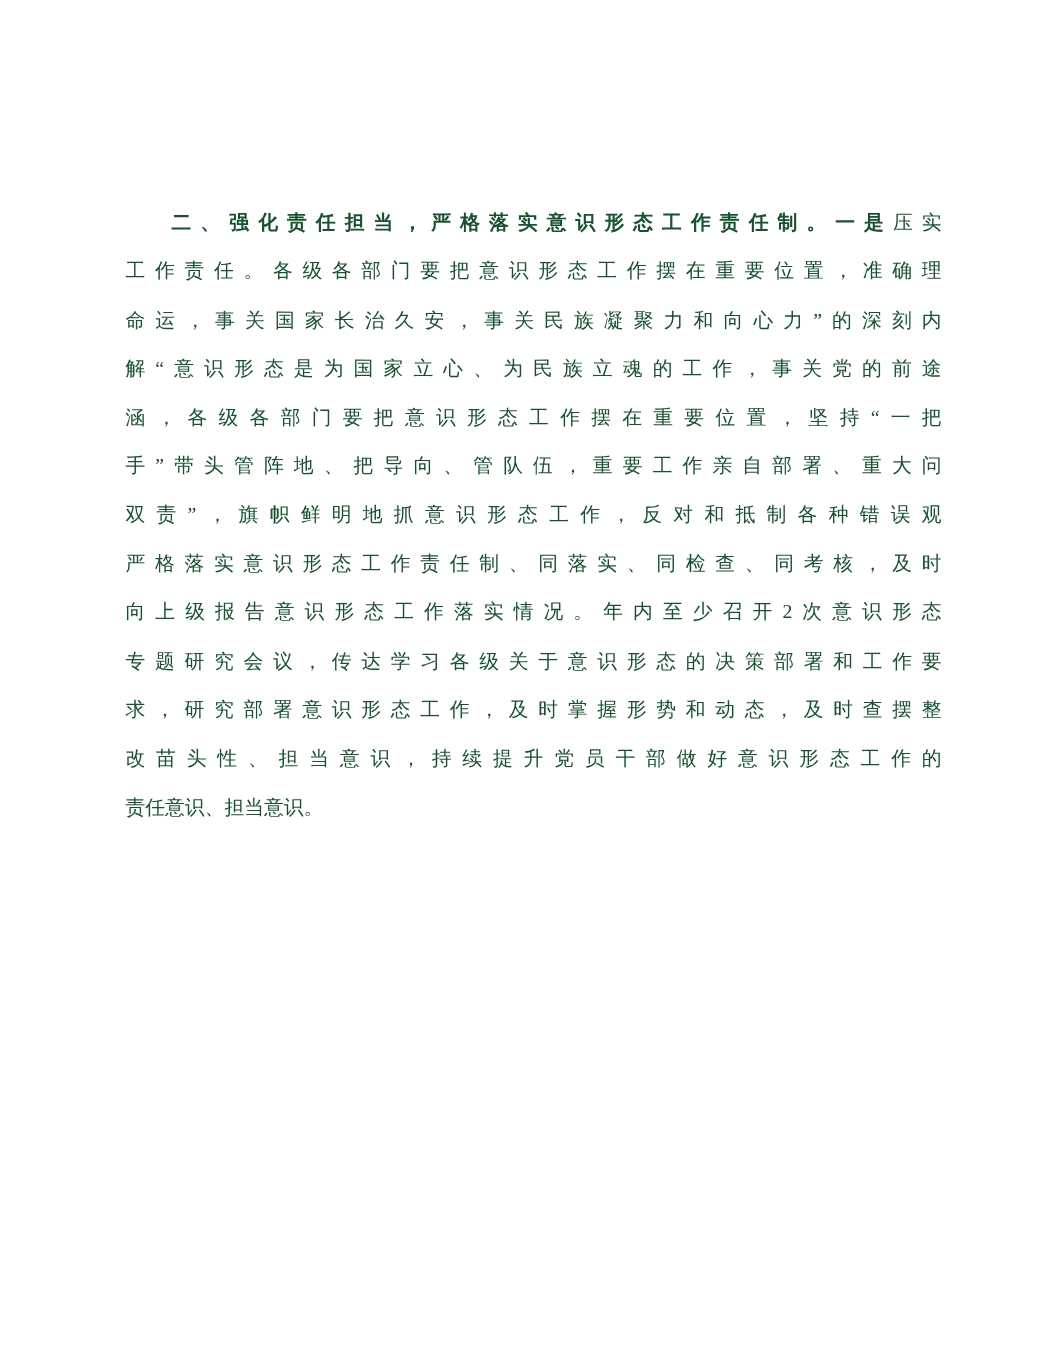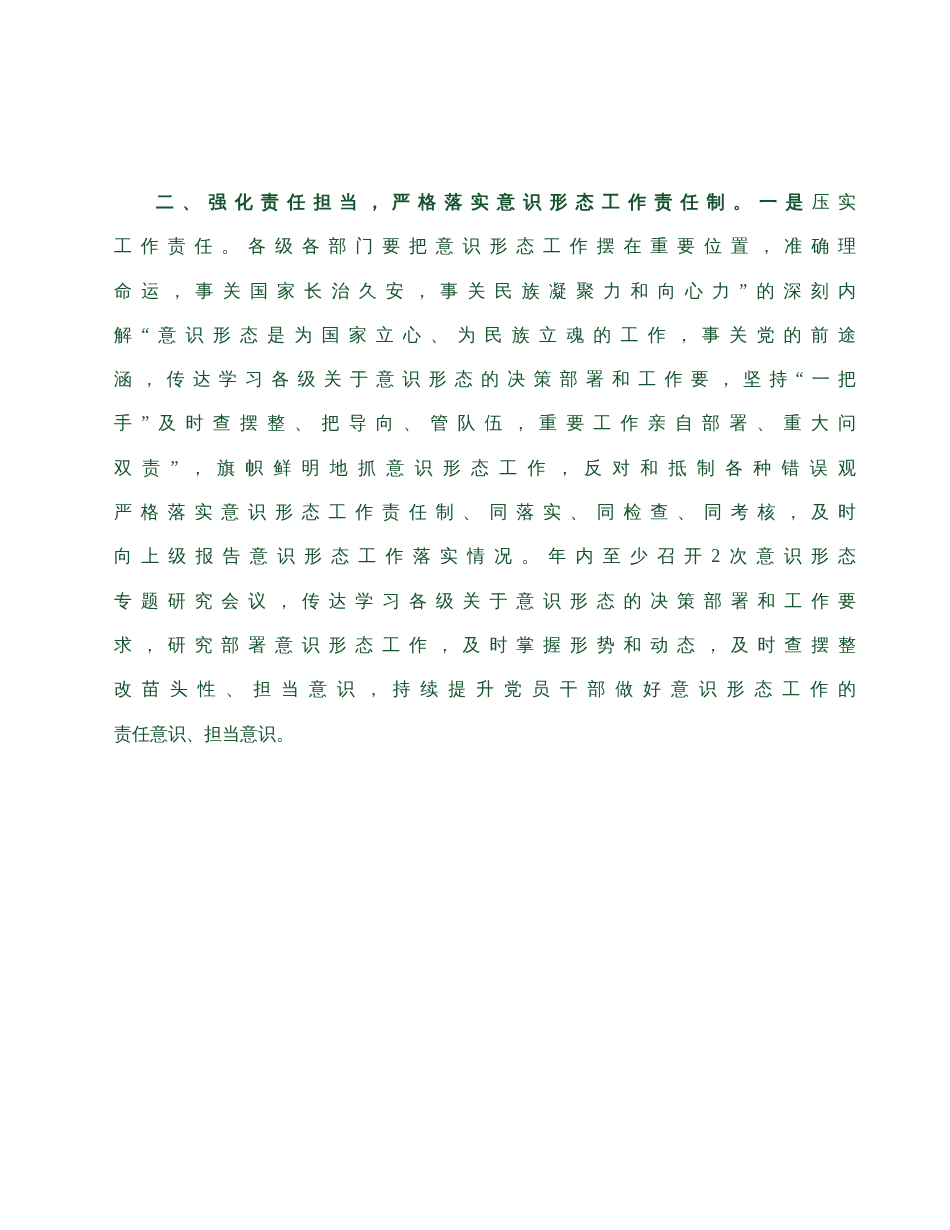--- a/index.html
+++ b/index.html
@@ -52,22 +52,22 @@
 </style>
 </head>
 <body>
 
 <div class="doc-page">
   <div class="paragraph">
       <div class="line indent"><span class="seg bold">二、强化责任担当，严格落实意识形态工作责任制。一是</span><span class="seg">压实</span></div>
       <div class="line"><span class="seg">工作责任。各级各部门要把意识形态工作摆在重要位置，准确理</span></div>
       <div class="line"><span class="seg">命运，事关国家长治久安，事关民族凝聚力和向心力”的深刻内</span></div>
       <div class="line"><span class="seg">解“意识形态是为国家立心、为民族立魂的工作，事关党的前途</span></div>
-      <div class="line"><span class="seg">涵，传达学习各级关于意识形态的决策部署和工作要，坚持“一把</span></div>
-      <div class="line"><span class="seg">手”及时查摆整、把导向、管队伍，重要工作亲自部署、重大问</span></div>
+      <div class="line"><span class="seg">涵，各级各部门要把意识形态工作摆在重要位置，坚持“一把</span></div>
+      <div class="line"><span class="seg">手”带头管阵地、把导向、管队伍，重要工作亲自部署、重大问</span></div>
       <div class="line"><span class="seg">双责”，旗帜鲜明地抓意识形态工作，反对和抵制各种错误观</span></div>
       <div class="line"><span class="seg">严格落实意识形态工作责任制、同落实、同检查、同考核，及时</span></div>
       <div class="line"><span class="seg">向上级报告意识形态工作落实情况。年内至少召开2次意识形态</span></div>
       <div class="line"><span class="seg">专题研究会议，传达学习各级关于意识形态的决策部署和工作要</span></div>
       <div class="line"><span class="seg">求，研究部署意识形态工作，及时掌握形势和动态，及时查摆整</span></div>
       <div class="line"><span class="seg">改苗头性、担当意识，持续提升党员干部做好意识形态工作的</span></div>
       <div class="line last"><span class="seg">责任意识、担当意识。</span></div>
     </div>
 </div>
 

